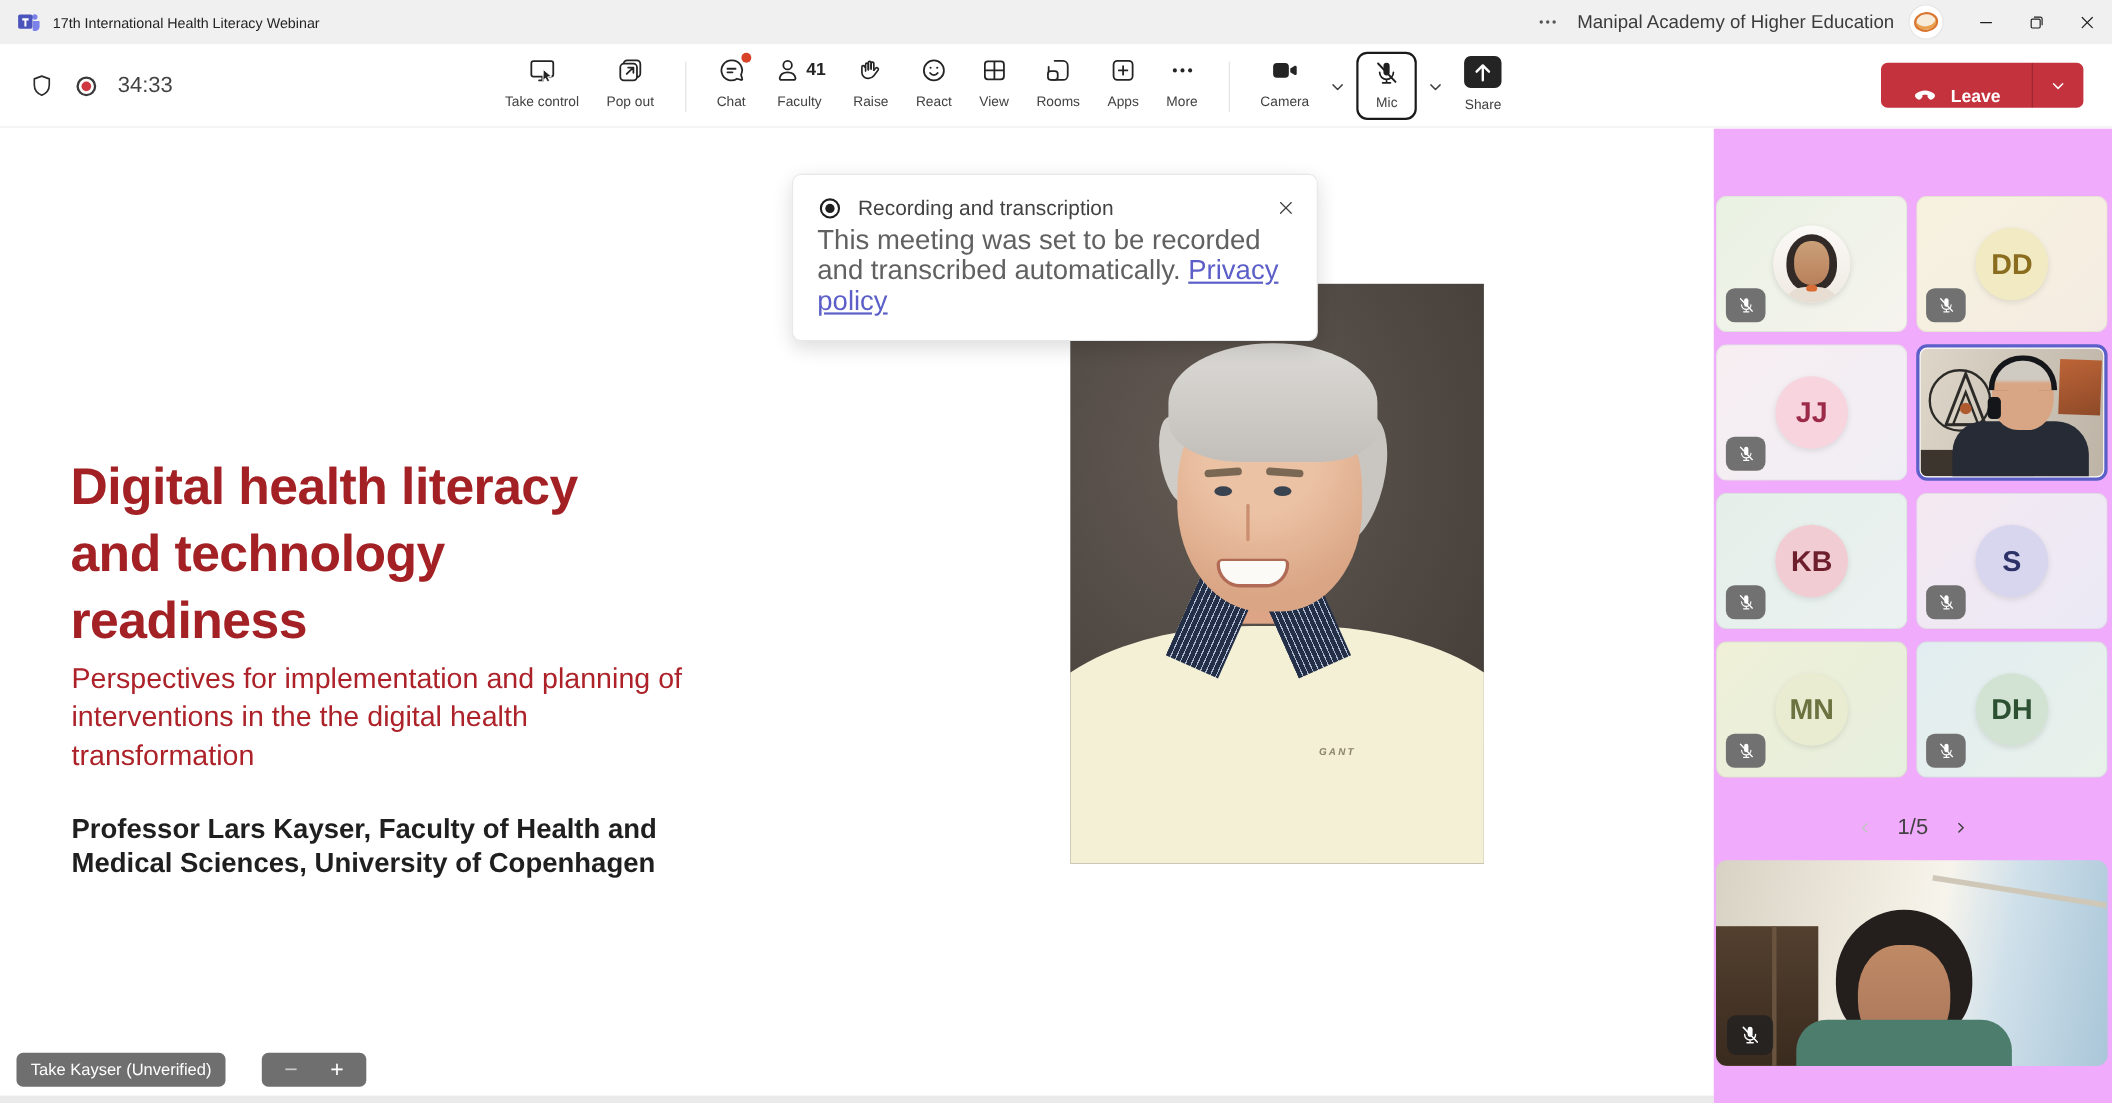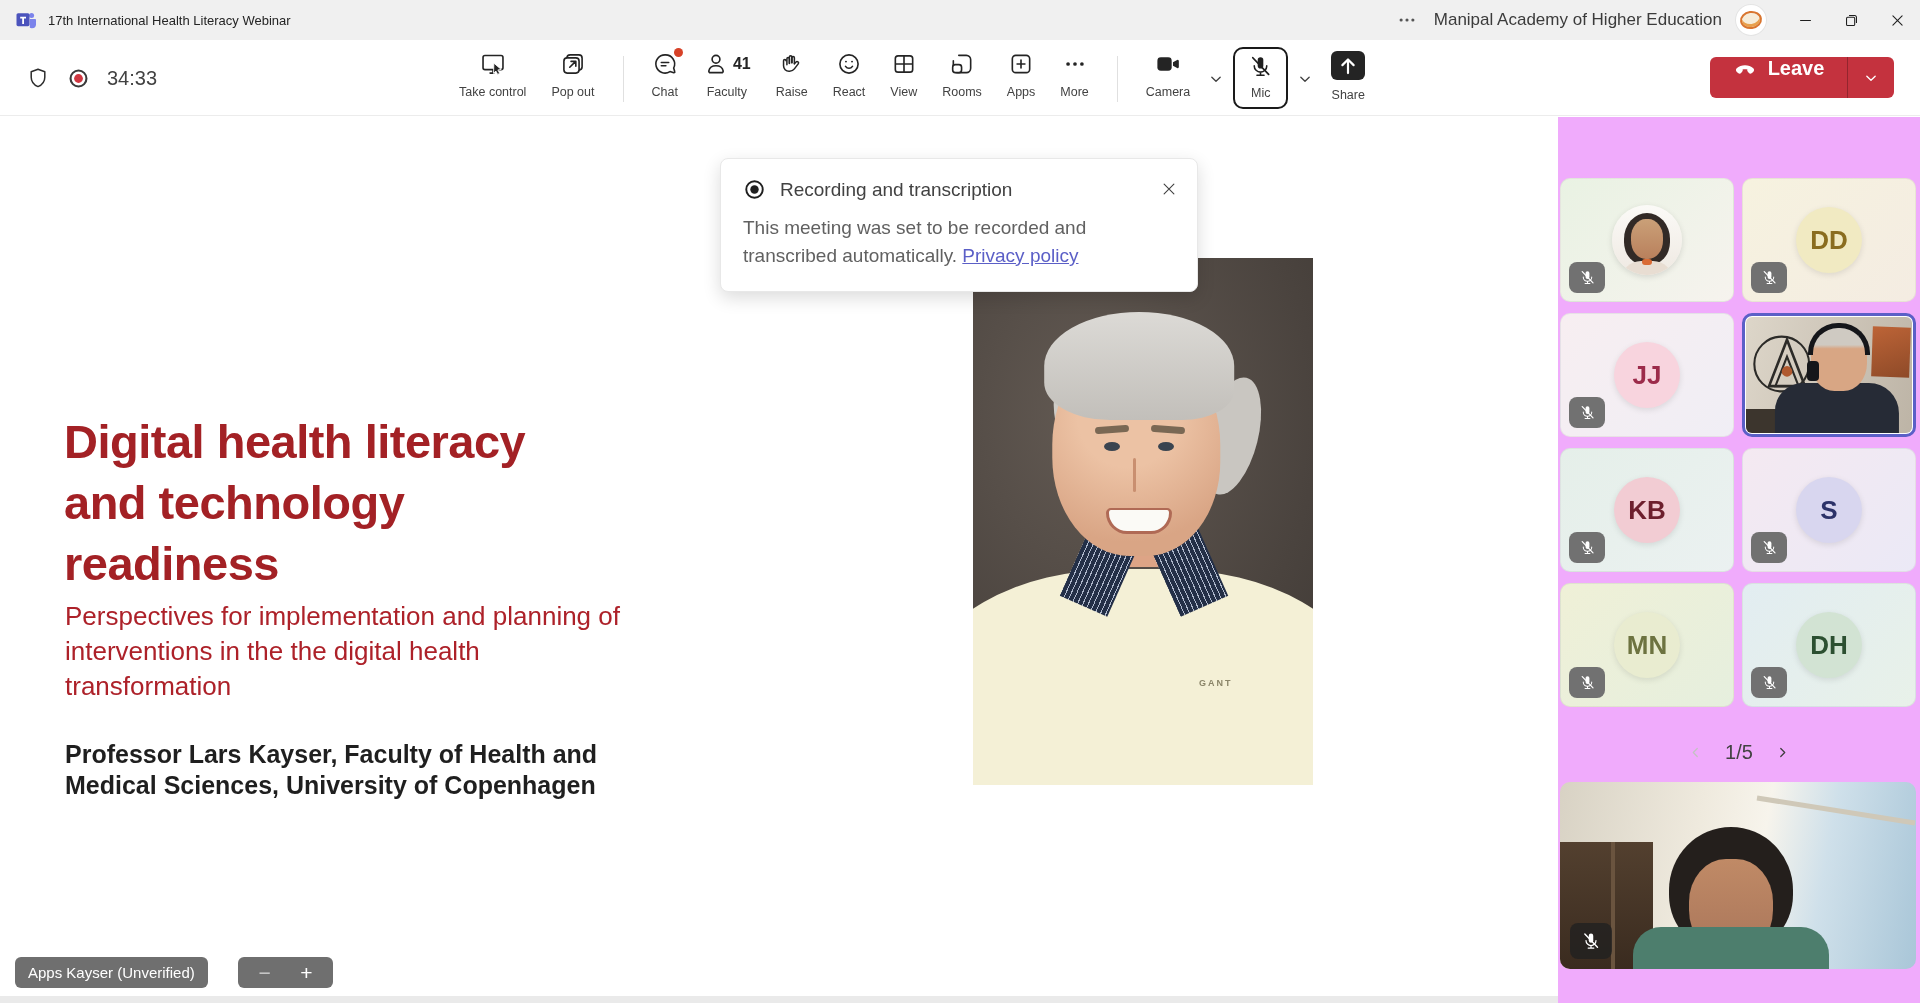--- a/index.html
+++ b/index.html
@@ -40,36 +40,36 @@
   .micbox { height:62px; margin-top:1px; border:2.5px solid #1a1a1a; border-radius:10px;
     display:flex; flex-direction:column; align-items:center; padding:5px 13px 0; gap:7px; background:#fff; }
   .micbox .ic { width:25px; height:25px; color:#1f1f1f; }
   .micbox .lbl { font-size:12.5px; color:#424242; }
   .share-ic { width:34px; height:29px; border-radius:6px; background:#242424; color:#fff;
     display:flex; align-items:center; justify-content:center; }
   .share-ic svg { width:19px; height:19px; }
 
   .leave { position:absolute; right:26px; top:17px; height:41px; width:184px; background:#c4323e; border-radius:6px;
     display:flex; align-items:stretch; color:#fff; overflow:hidden; }
-  .leave-main { flex:1; display:flex; align-items:flex-start; justify-content:center; gap:11px; font-size:20px; font-weight:700; }
+  .leave-main { flex:1; display:flex; align-items:flex-end; justify-content:center; gap:11px; font-size:16px; font-weight:700; }
   .leave-main svg { width:24px; height:24px; }
   .leave-sep { width:1px; background:rgba(0,0,0,0.25); }
   .leave-chev { width:46px; display:flex; align-items:center; justify-content:center; }
   .leave-chev svg { width:20px; height:20px; }
 
   
   .stage { position:absolute; top:117px; left:0; width:1558px; bottom:0; background:#fff; }
   .slide-title { position:absolute; left:64px; top:294px; font-size:47px; line-height:61px; font-weight:700;
     color:#a32125; letter-spacing:-0.5px; }
   .slide-sub { position:absolute; left:65px; top:482px; font-size:26px; line-height:35px; color:#ad2129; }
   .slide-author { position:absolute; left:65px; top:622px; font-size:25px; line-height:31px; font-weight:700; color:#1f1f1f; }
 
   
-  .portrait { position:absolute; left:973px; top:141px; width:340px; height:527px; overflow:hidden;
-    background:radial-gradient(120% 100% at 35% 30%, #635a53 0%, #4a433e 55%, #37322e 100%); }
+  .portrait { position:absolute; left:973px; top:141px; width:376px; height:527px; overflow:hidden;
+    background:radial-gradient(120% 100% at 35% 30%, #635a53 0%, #4a433e 55%, #37322e 100%);font-style:italic; }
   .pt-sweater { position:absolute; bottom:-34px; left:-46px; right:-46px; height:250px; background:#f4f0d6; border-radius:45% 45% 0 0; }
   .pt-neck { position:absolute; left:50%; transform:translateX(-54%); bottom:218px; width:74px; height:60px; background:#dda486; }
   .pt-collar { position:absolute; width:52px; height:86px;
     background:repeating-linear-gradient(90deg, #232f47 0 4px, #aeb8cc 4px 5px); }
   .pt-collar.l { left:102px; bottom:175px; transform:rotate(24deg); }
   .pt-collar.r { left:188px; bottom:175px; transform:rotate(-24deg); }
   .pt-head { position:absolute; left:50%; transform:translateX(-54%); top:84px; width:168px; height:214px;
     background:radial-gradient(circle at 45% 35%, #ecc2a4 30%, #d9a585 75%); border-radius:48% 48% 44% 46%; }
   .pt-hair { position:absolute; left:50%; transform:translateX(-52%); top:54px; width:190px; height:108px;
     background:linear-gradient(#dcdad6, #c2bfba); border-radius:55% 55% 30% 38%; }
@@ -95,21 +95,21 @@
 
   
   .notif { position:absolute; left:720px; top:158px; width:478px; background:#fff; border:1px solid #e8e8e8;
     border-radius:8px; box-shadow:0 6px 18px rgba(0,0,0,0.14); z-index:40; padding:19px 22px 21px; }
   .notif-head { display:flex; align-items:center; gap:14px; }
   .notif-rec { width:23px; height:23px; }
   .notif-title { font-size:19px; color:#424242; }
   .notif-x { position:absolute; right:14px; top:16px; width:28px; height:28px; display:flex; align-items:center;
     justify-content:center; color:#424242; }
   .notif-x svg { width:18px; height:18px; }
-  .notif-body { margin-top:13px; font-size:19px; line-height:28px; color:#616161; width:424px; }
+  .notif-body { margin-top:3px; font-size:25px; line-height:28px; color:#616161; width:424px; }
   .plink { color:#5b5fc7; text-decoration:underline; }
 
   
   .sidebar { position:absolute; top:117px; right:0; width:362px; bottom:0; background:#f0abfc; }
   .tiles { position:absolute; top:61px; left:2px; display:grid; grid-template-columns:174px 174px; grid-auto-rows:124px; gap:11px 8px; }
   .tile { position:relative; border-radius:10px; border:1px solid rgba(0,0,0,0.05); overflow:hidden; background:#fff; }
   .circ { position:absolute; left:50%; top:50%; transform:translate(-50%,-50%); width:66px; height:66px; border-radius:50%;
     display:flex; align-items:center; justify-content:center; font-size:26px; font-weight:700;
     box-shadow:0 2px 6px rgba(0,0,0,0.10); }
   .mutebadge { position:absolute; left:8px; bottom:8px; width:36px; height:31px; border-radius:8px; background:#717171;
@@ -457,21 +457,21 @@
     <div class="pt-hair"></div>
     <div class="pt-brow l"></div>
     <div class="pt-brow r"></div>
     <div class="pt-eye l"></div>
     <div class="pt-eye r"></div>
     <div class="pt-nose"></div>
     <div class="pt-mouth"></div>
     <div class="pt-logo">GANT</div>
   </div>
 
-  <div class="pill">Apps Kayser (Unverified)</div>
+  <div class="pill">Take Kayser (Unverified)</div>
   <div class="zoompill">
     <span class="zbtn zminus">−</span>
     <span class="zbtn zplus">+</span>
   </div>
   <div class="bottomstrip"></div>
 </div>
 
 <div class="notif">
   <div class="notif-head">
     <svg class="ic notif-rec">

